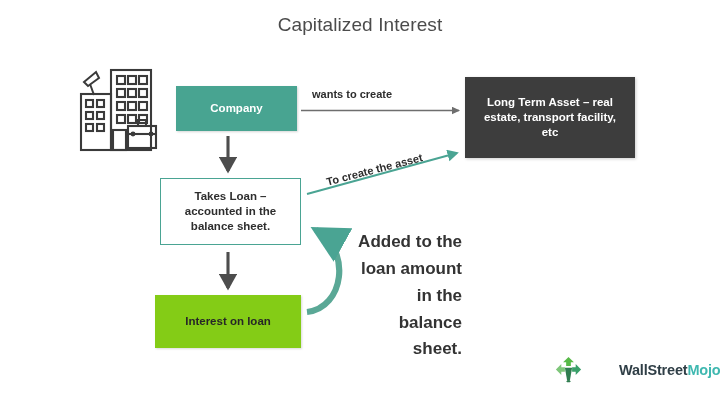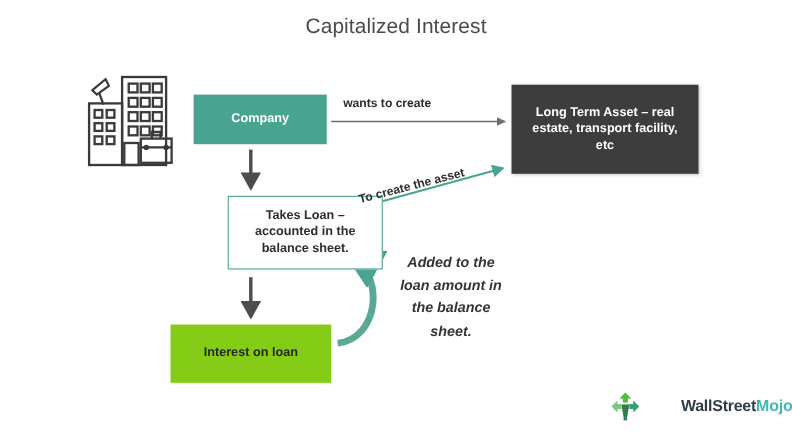--- a/index.html
+++ b/index.html
@@ -78,21 +78,20 @@
   #loan-box {
     left: 160px;
     top: 178px;
     width: 141px;
     height: 67px;
     background: #ffffff;
     border: 1.6px solid #4aa493;
     color: #2e2e2e;
     font-size: 11.5px;
     padding: 0 6px;
-    margin-left: 47px;
   }
 
   #interest-box {
     left: 155px;
     top: 295px;
     width: 146px;
     height: 53px;
     background: #84cc16;
     color: #272727;
     font-size: 11.5px;
@@ -120,26 +119,25 @@
     white-space: nowrap;
     transform: rotate(-14.5deg);
     transform-origin: left top;
   }
 
   #added-label {
     position: absolute;
     left: 358px;
     top: 229px;
     width: 104px;
-    font-size: 13px;
+    font-size: 17px;
     font-weight: bold;
     color: #333333;
     line-height: 1.58;
-    text-align: center;
-    font-style: italic;
+    text-align: right;
   }
 
   
   #arrow-layer {
     position: absolute;
     left: 0;
     top: 0;
     width: 720px;
     height: 401px;
     pointer-events: none;

